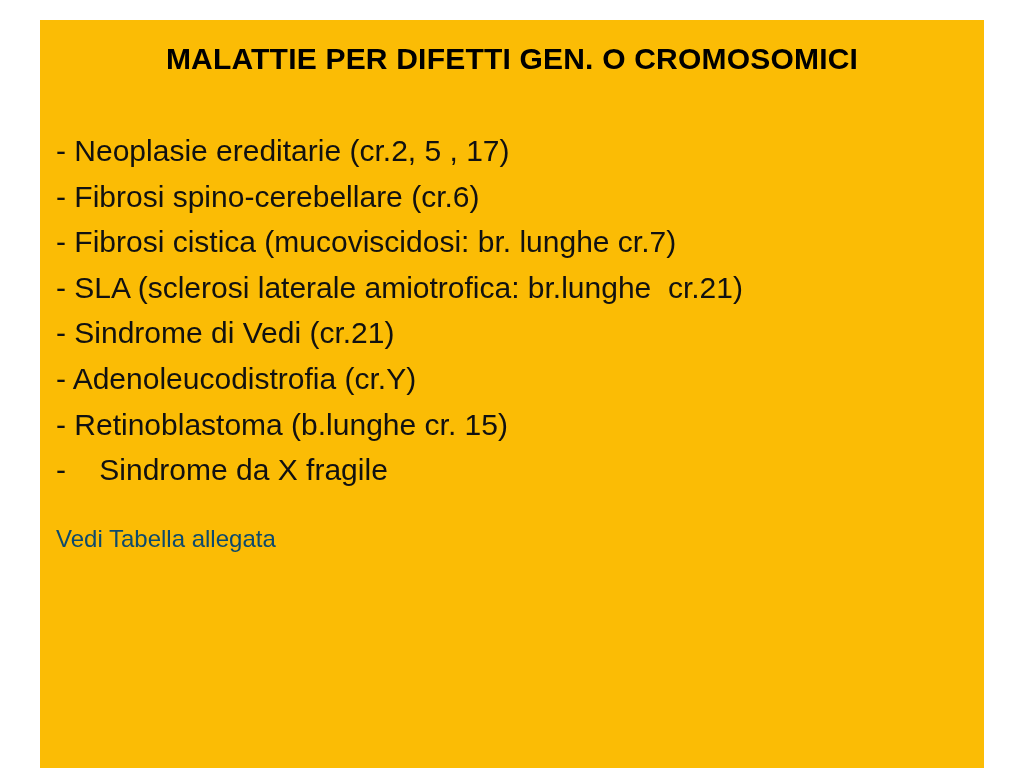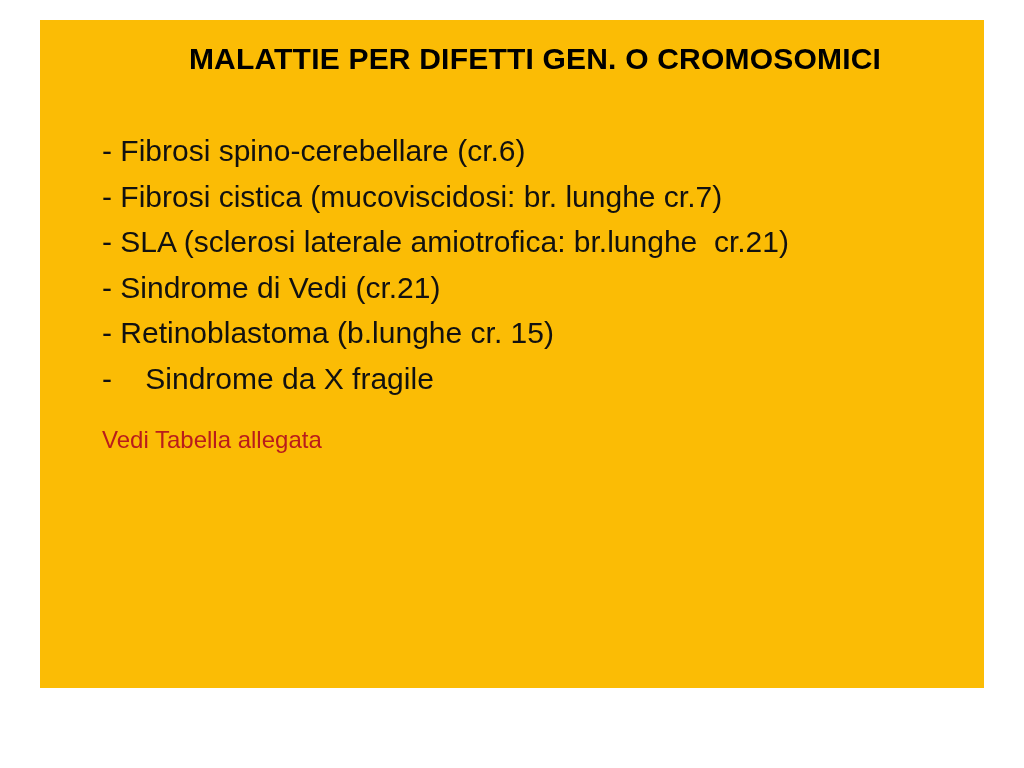--- a/index.html
+++ b/index.html
@@ -8,62 +8,63 @@
     width: 1024px;
     height: 768px;
     background: #ffffff;
     font-family: "Liberation Sans", sans-serif;
   }
   #slide {
     position: absolute;
     left: 40px;
     top: 20px;
     width: 944px;
-    height: 668px;
+    height: 748px;
     background: #FBBC05;
     box-sizing: border-box;
     overflow: hidden;
-    padding-left: 46px;
   }
   #slide-title {
     text-align: center;
     font-weight: bold;
     font-size: 30px;
     color: #000000;
     margin-top: 22px;
     letter-spacing: 0.2px;
   }
   #body-list {
     margin-top: 52px;
     padding-left: 16px;
   }
   .line {
     font-size: 30px;
     color: #111111;
     line-height: 1.52;
     white-space: pre;
   }
   #footnote {
-    margin-top: 24px;
+    margin-top: 32px;
     padding-left: 16px;
     font-size: 24px;
-    color: #b91c1c;
+    color: #0c4a6e;
   }
 </style>
 </head>
 <body>
 
 <div id="slide" style="background: rgb(251, 188, 5);">
 
   <div id="slide-title">MALATTIE PER DIFETTI GEN. O CROMOSOMICI</div>
 
   <div id="body-list">
+    <div class="line">- Neoplasie ereditarie (cr.2, 5 , 17)</div>
     <div class="line">- Fibrosi spino-cerebellare (cr.6)</div>
     <div class="line">- Fibrosi cistica (mucoviscidosi: br. lunghe cr.7)</div>
     <div class="line">- SLA (sclerosi laterale amiotrofica: br.lunghe  cr.21)</div>
     <div class="line">- Sindrome di Vedi (cr.21)</div>
+    <div class="line">- Adenoleucodistrofia (cr.Y)</div>
     <div class="line">- Retinoblastoma (b.lunghe cr. 15)</div>
     <div class="line">-    Sindrome da X fragile</div>
   </div>
 
   <div id="footnote">Vedi Tabella allegata</div>
 
 </div>
 
 </body></html>

